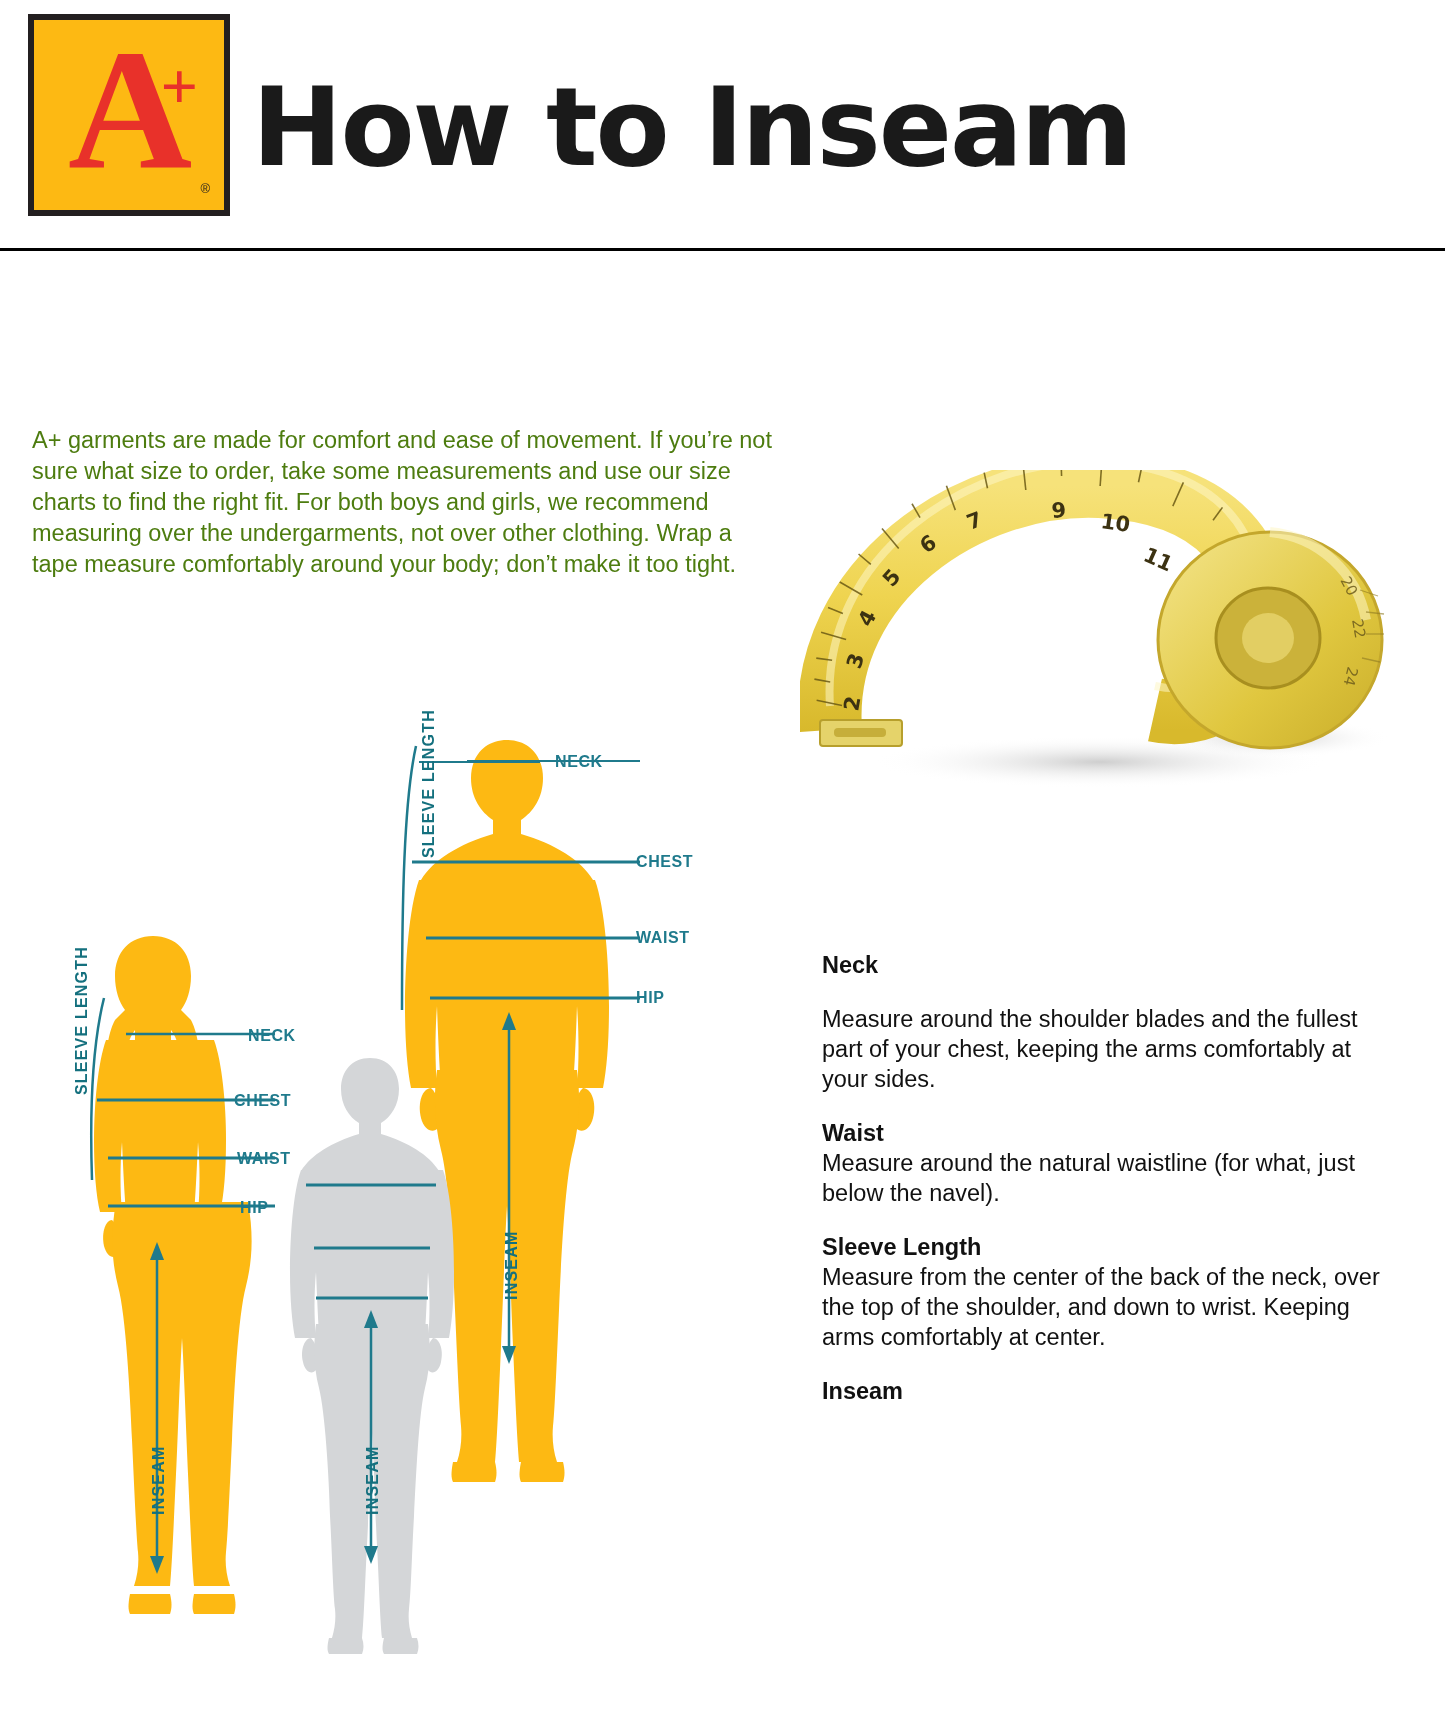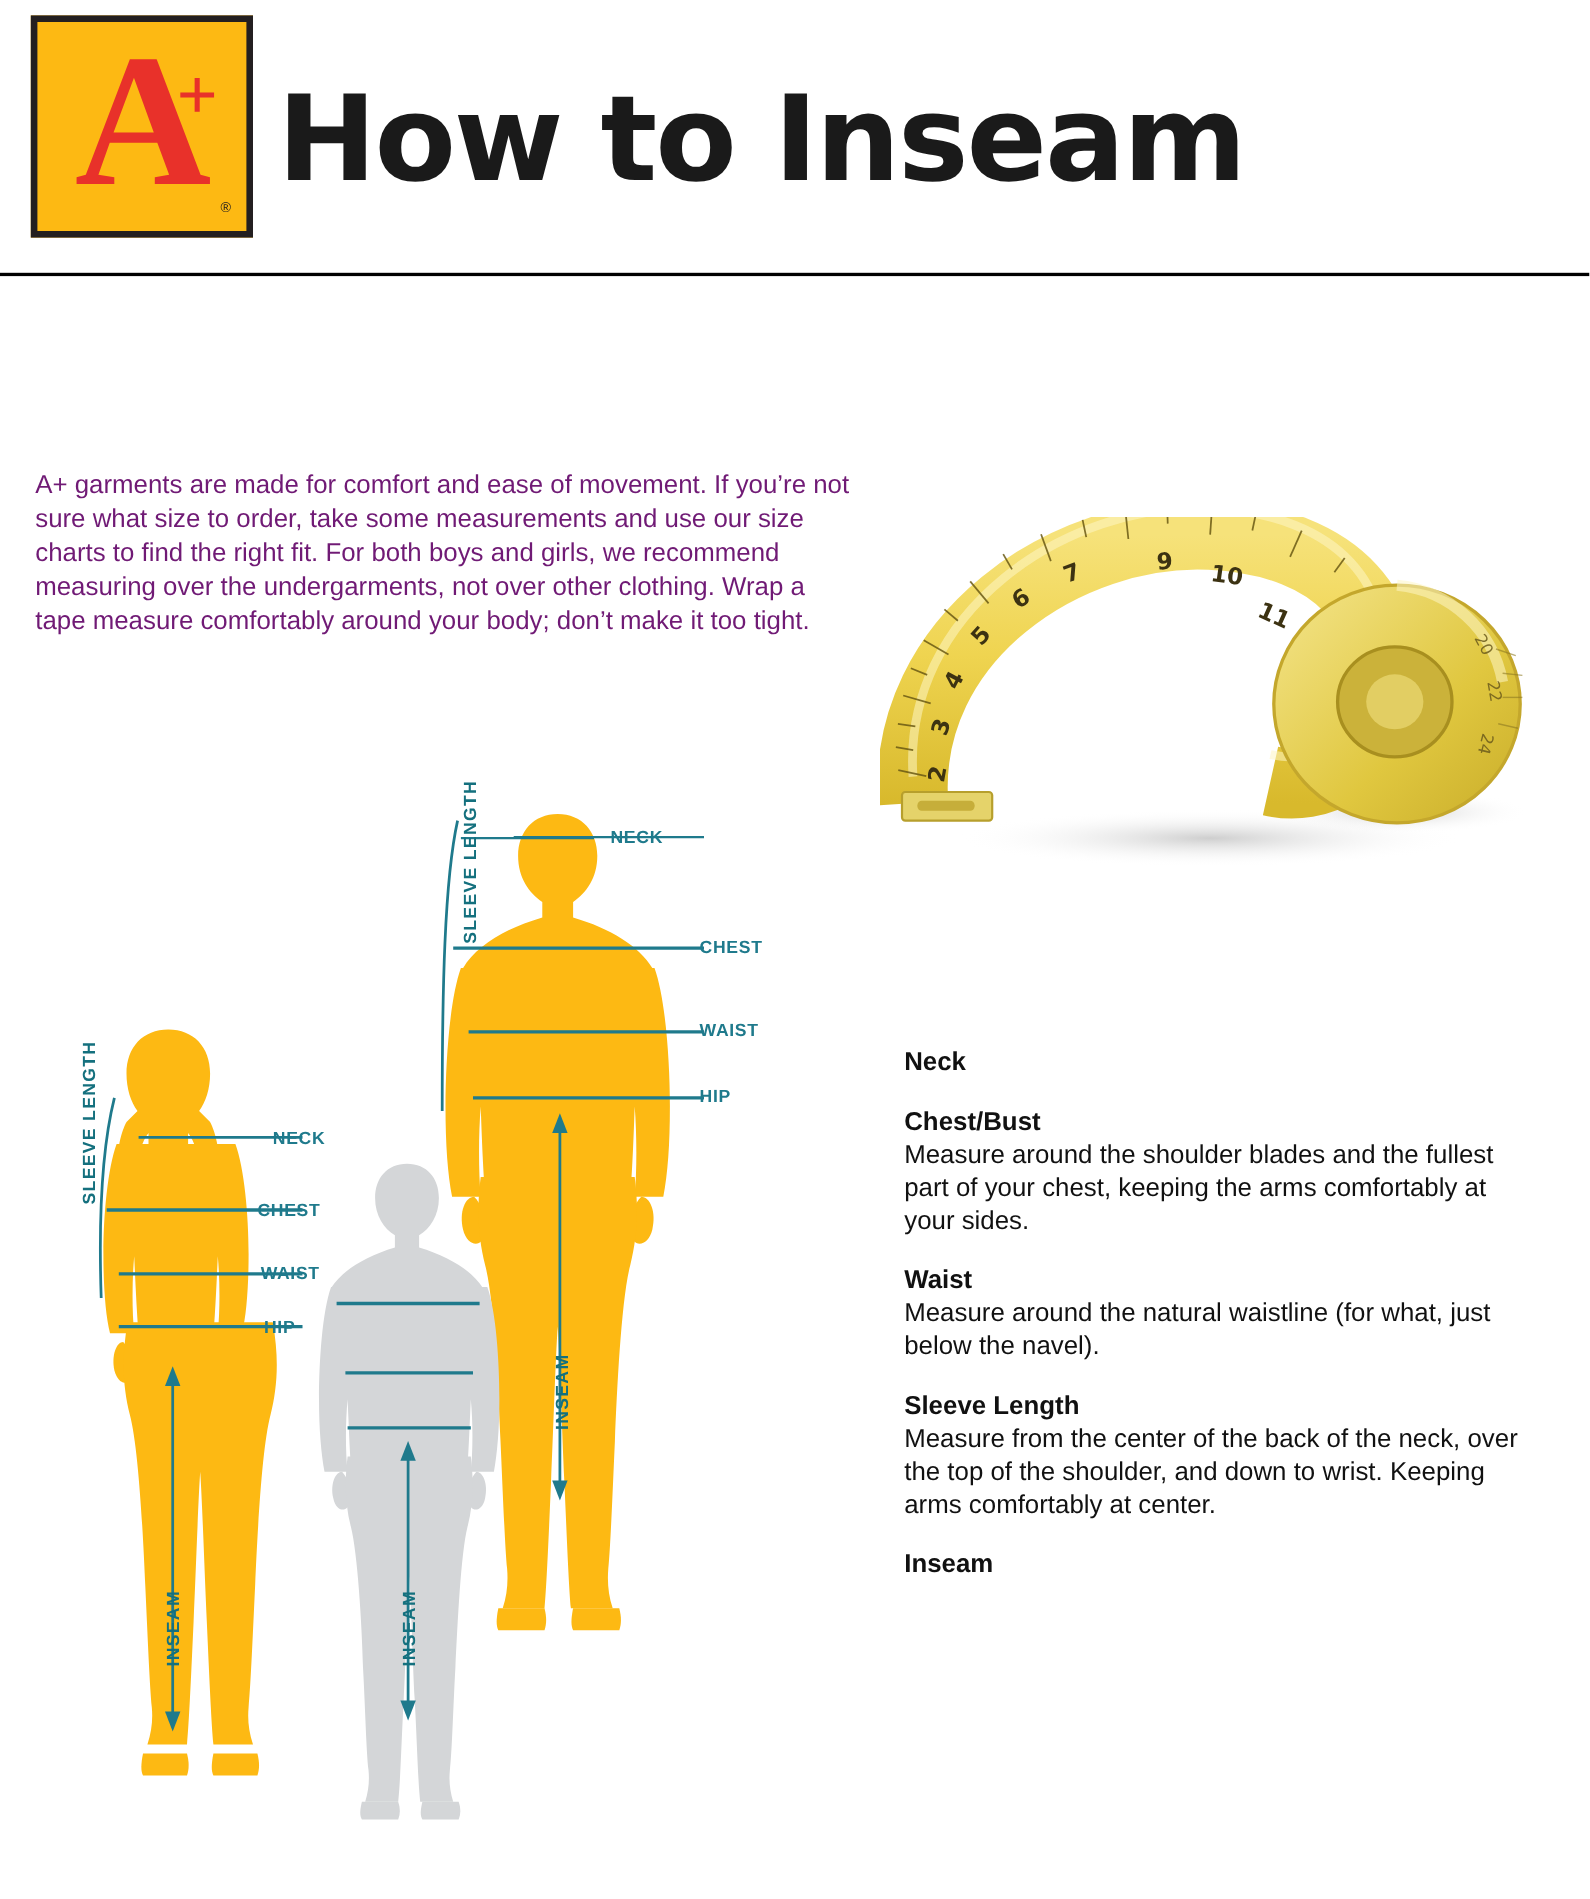--- a/index.html
+++ b/index.html
@@ -85,21 +85,21 @@
   }
 
   
   .intro {
     position: absolute;
     left: 32px;
     top: 425px;
     width: 740px;
     font-size: 23.5px;
     line-height: 31px;
-    color: #701a75;
+    color: #4d7c0f;
   }
 
   
   .tape-photo {
     position: absolute;
     left: 800px;
     top: 470px;
     width: 620px;
     height: 330px;
   }
@@ -420,21 +420,20 @@
   <span class="vert-label" style="left:344px; top:775px;">INSEAM</span>
 </div>
 
 <div class="defs">
 
   <div class="def-block">
     <div class="def-term">Neck</div>
   </div>
 
   <div class="def-block">
-    <div class="def-term">Chest/Bust</div>
     <div class="def-text">Measure around the shoulder blades and the fullest part of your chest, keeping the arms comfortably at your sides.</div>
   </div>
 
   <div class="def-block">
     <div class="def-term">Waist</div>
     <div class="def-text">Measure around the natural waistline (for what, just below the navel).</div>
   </div>
 
   <div class="def-block">
     <div class="def-term">Sleeve Length</div>

